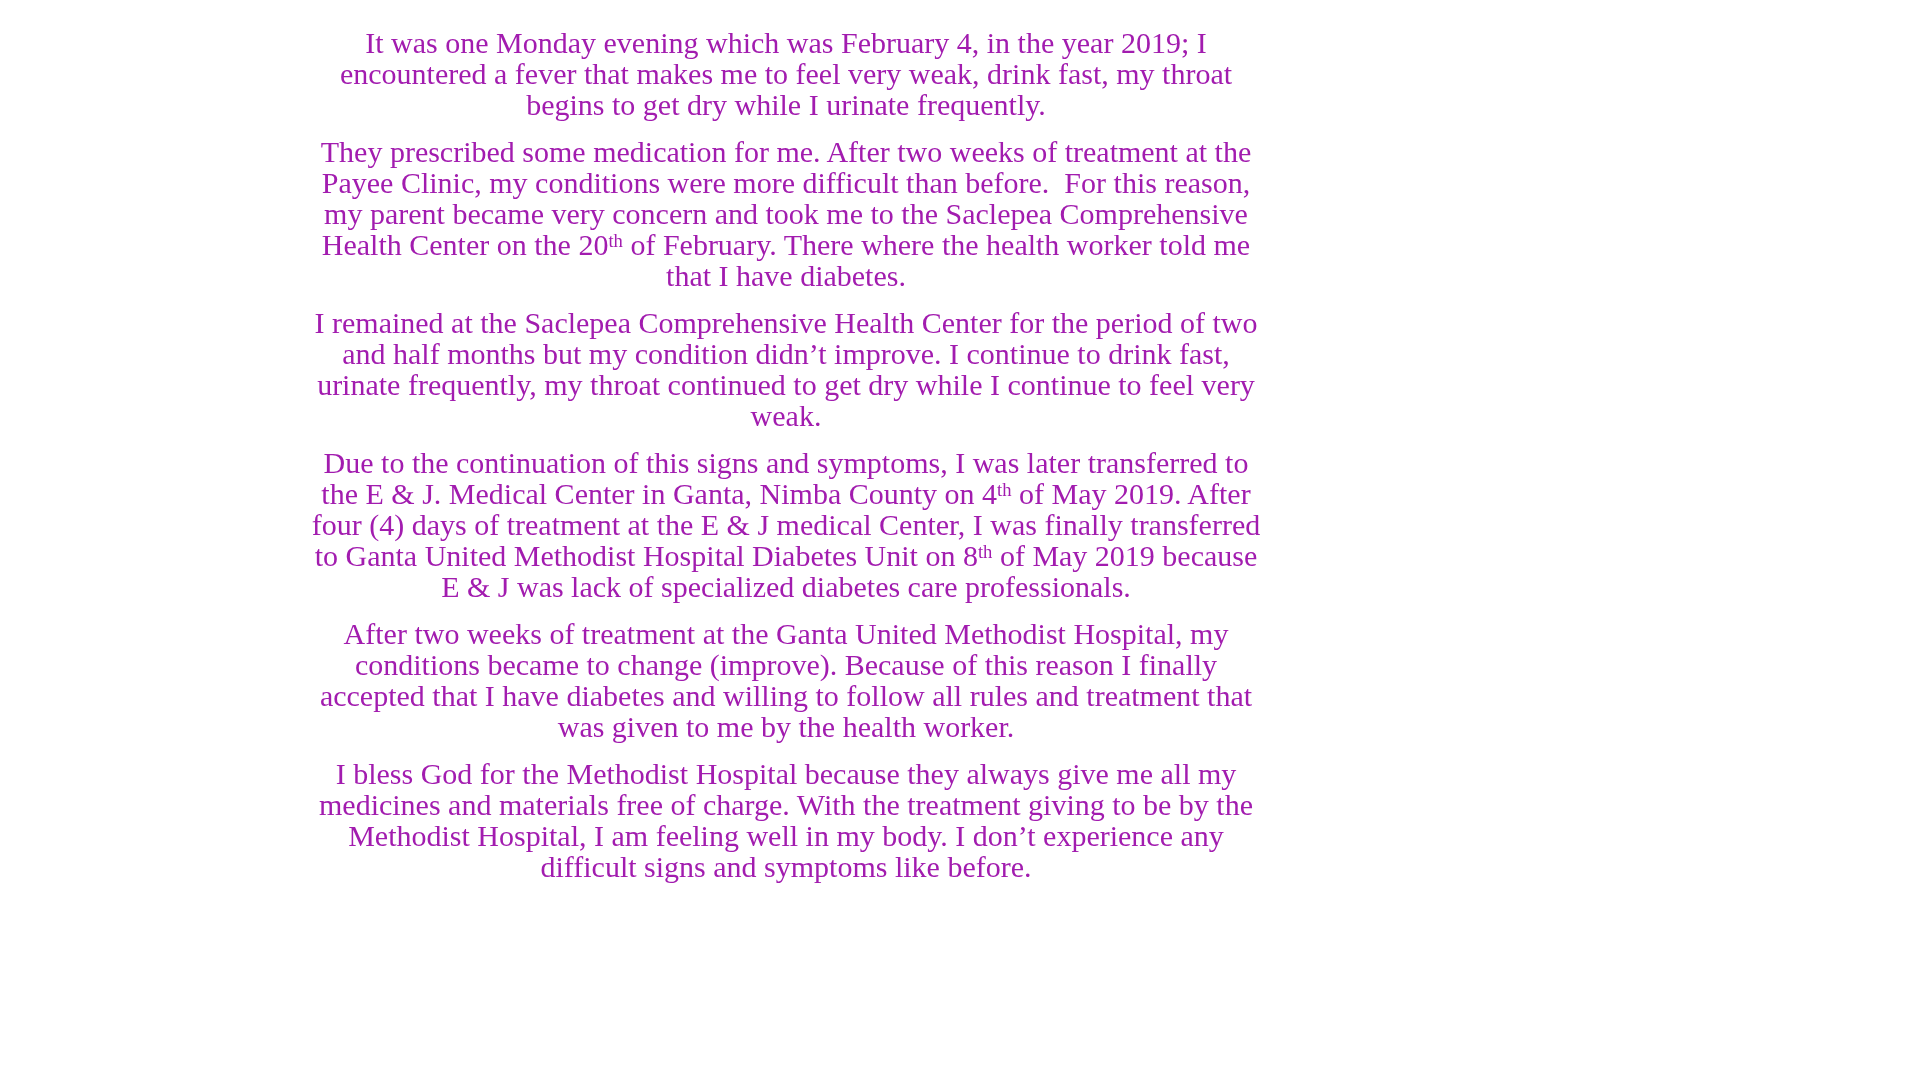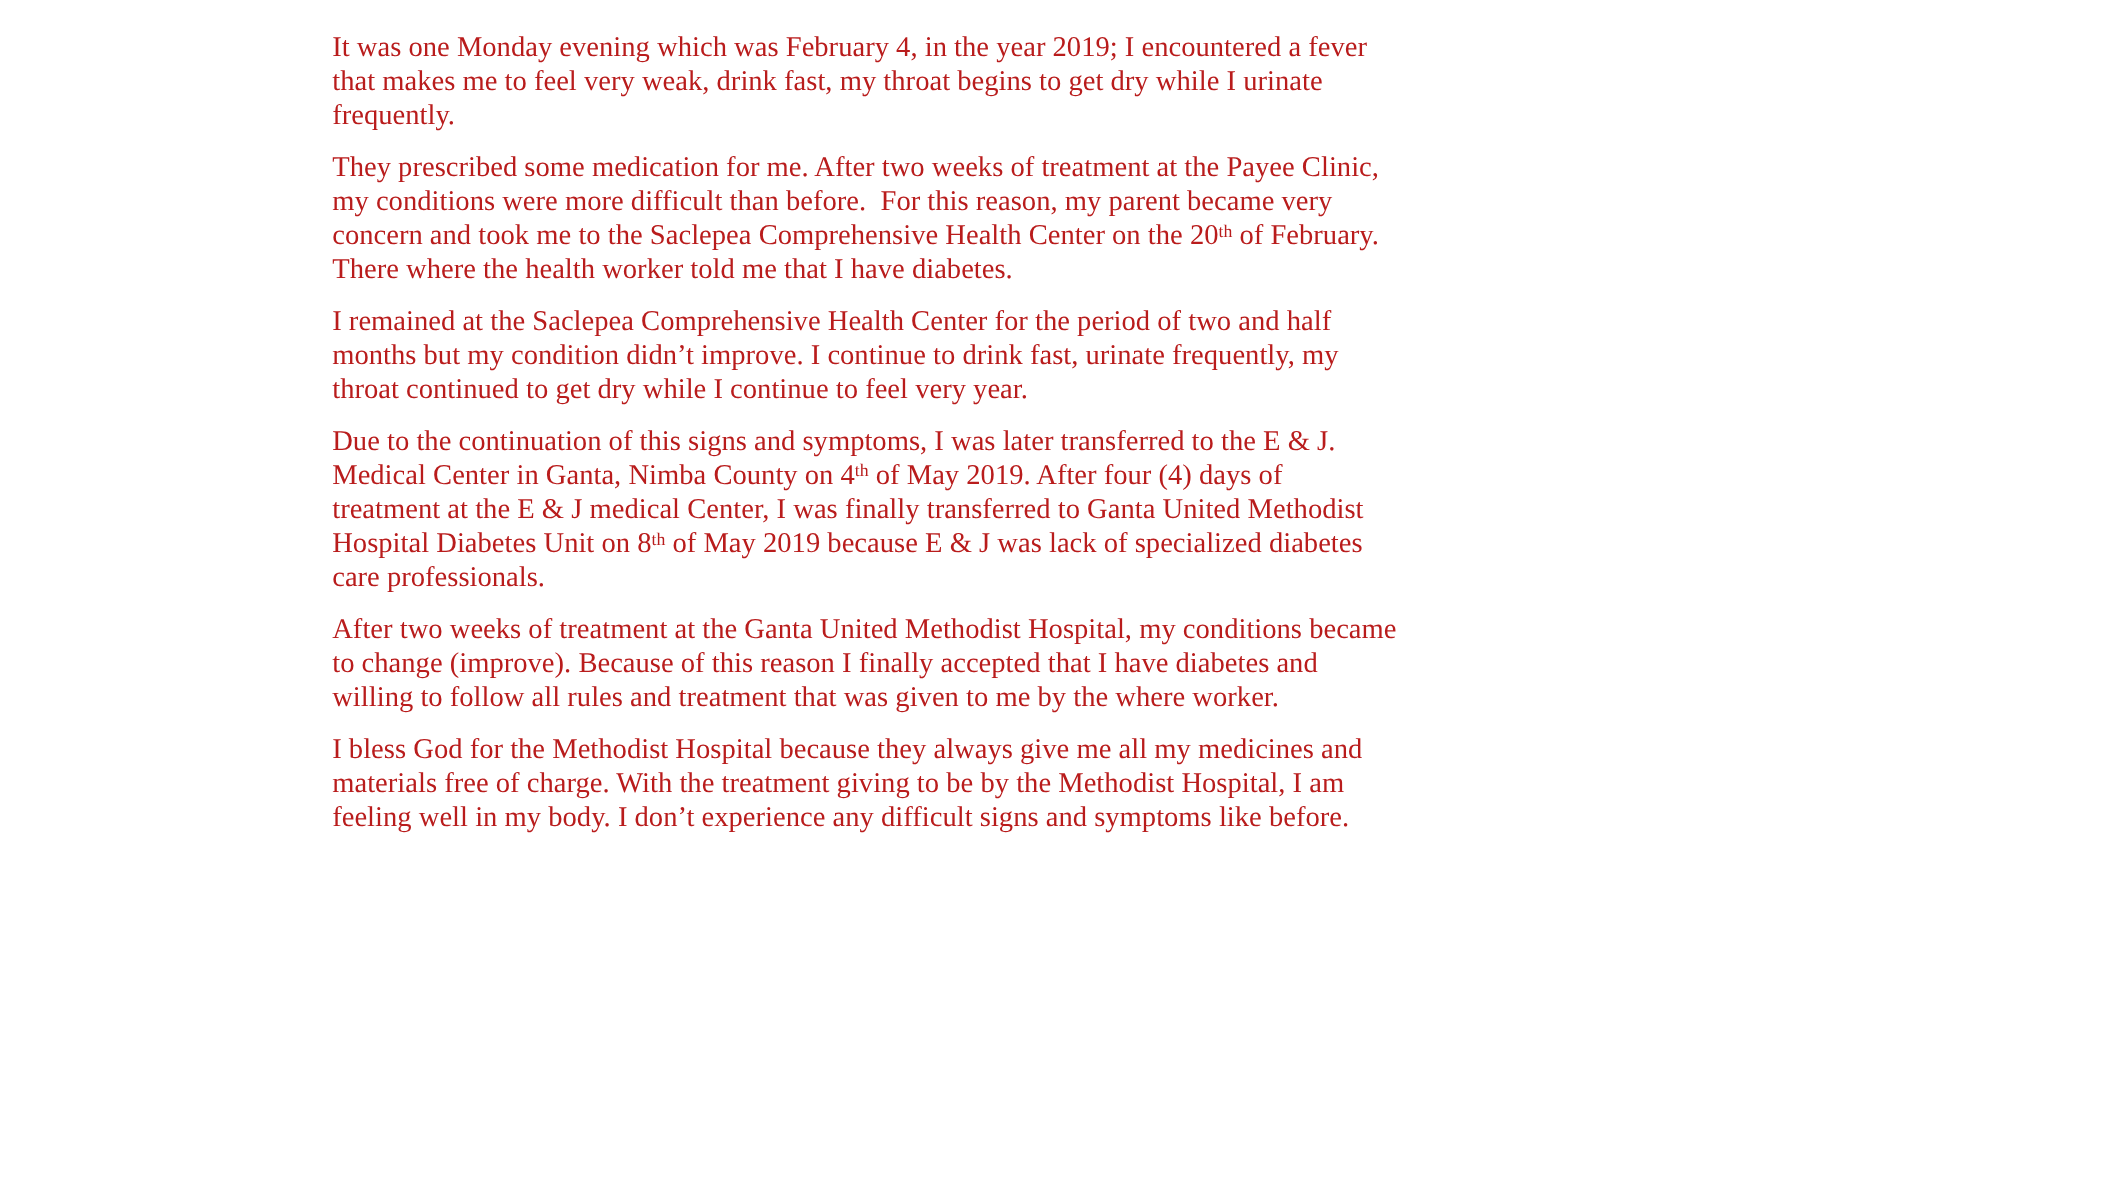--- a/index.html
+++ b/index.html
@@ -8,25 +8,25 @@
     background: #ffffff;
     width: 1920px;
     height: 1080px;
     overflow: hidden;
   }
   .page {
     position: absolute;
     left: 302px;
     top: 27px;
     width: 968px;
-    color: #b91c1c;
+    color: #a21caf;
     font-family: "Liberation Serif", "DejaVu Serif", serif;
-    font-size: 26px;
+    font-size: 30px;
     line-height: 31px;
-    text-align: left;
+    text-align: center;
   }
   .para {
     margin: 0 0 16px 0;
     padding: 0;
   }
   .para:last-child {
     margin-bottom: 0;
     margin-top: 16px;
   }
   sup.ord {
@@ -37,17 +37,17 @@
     top: -0.45em;
     margin-top: 32px;
   }
 </style>
 </head>
 <body>
 
 <div class="page">
     <p class="para"><span>It was one Monday evening which was February 4, in the year 2019; I encountered a fever that makes me to feel very weak, drink fast, my throat begins to get dry while I urinate frequently.</span></p>
     <p class="para"><span>They prescribed some medication for me. After two weeks of treatment at the Payee Clinic, my conditions were more difficult than before.&nbsp; For this reason, my parent became very concern and took me to the Saclepea Comprehensive Health Center on the 20</span><sup class="ord">th</sup><span> of February. There where the health worker told me that I have diabetes.</span></p>
-    <p class="para"><span>I remained at the Saclepea Comprehensive Health Center for the period of two and half months but my condition didn’t improve. I continue to drink fast, urinate frequently, my throat continued to get dry while I continue to feel very year.</span></p>
+    <p class="para"><span>I remained at the Saclepea Comprehensive Health Center for the period of two and half months but my condition didn’t improve. I continue to drink fast, urinate frequently, my throat continued to get dry while I continue to feel very weak.</span></p>
     <p class="para"><span>Due to the continuation of this signs and symptoms, I was later transferred to the E &amp; J. Medical Center in Ganta, Nimba County on 4</span><sup class="ord">th</sup><span> of May 2019. After four (4) days of treatment at the E &amp; J medical Center, I was finally transferred to Ganta United Methodist Hospital Diabetes Unit on 8</span><sup class="ord">th</sup><span> of May 2019 because E &amp; J was lack of specialized diabetes care professionals.</span></p>
-    <p class="para"><span>After two weeks of treatment at the Ganta United Methodist Hospital, my conditions became to change (improve). Because of this reason I finally accepted that I have diabetes and willing to follow all rules and treatment that was given to me by the where worker.</span></p>
+    <p class="para"><span>After two weeks of treatment at the Ganta United Methodist Hospital, my conditions became to change (improve). Because of this reason I finally accepted that I have diabetes and willing to follow all rules and treatment that was given to me by the health worker.</span></p>
     <p class="para"><span>I bless God for the Methodist Hospital because they always give me all my medicines and materials free of charge. With the treatment giving to be by the Methodist Hospital, I am feeling well in my body. I don’t experience any difficult signs and symptoms like before.</span></p>
   </div>
 
 </body></html>

